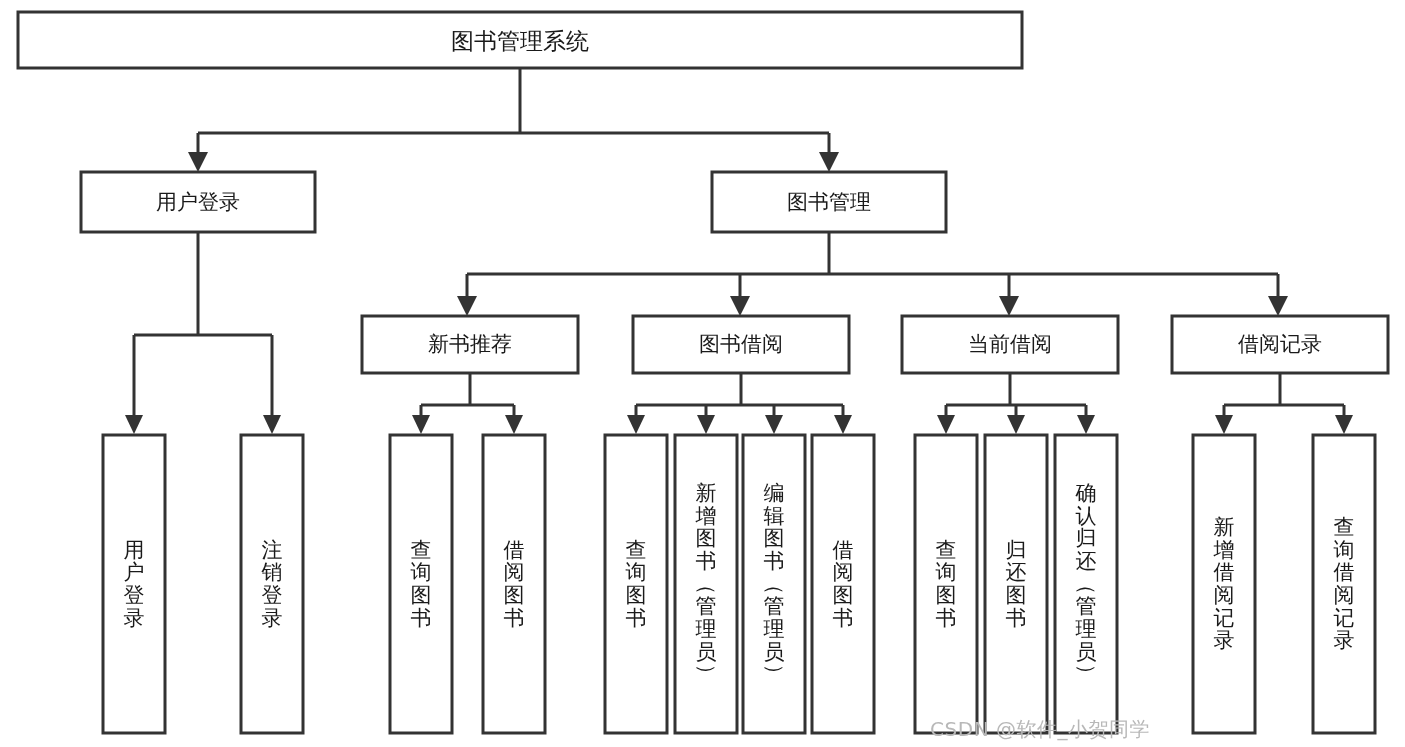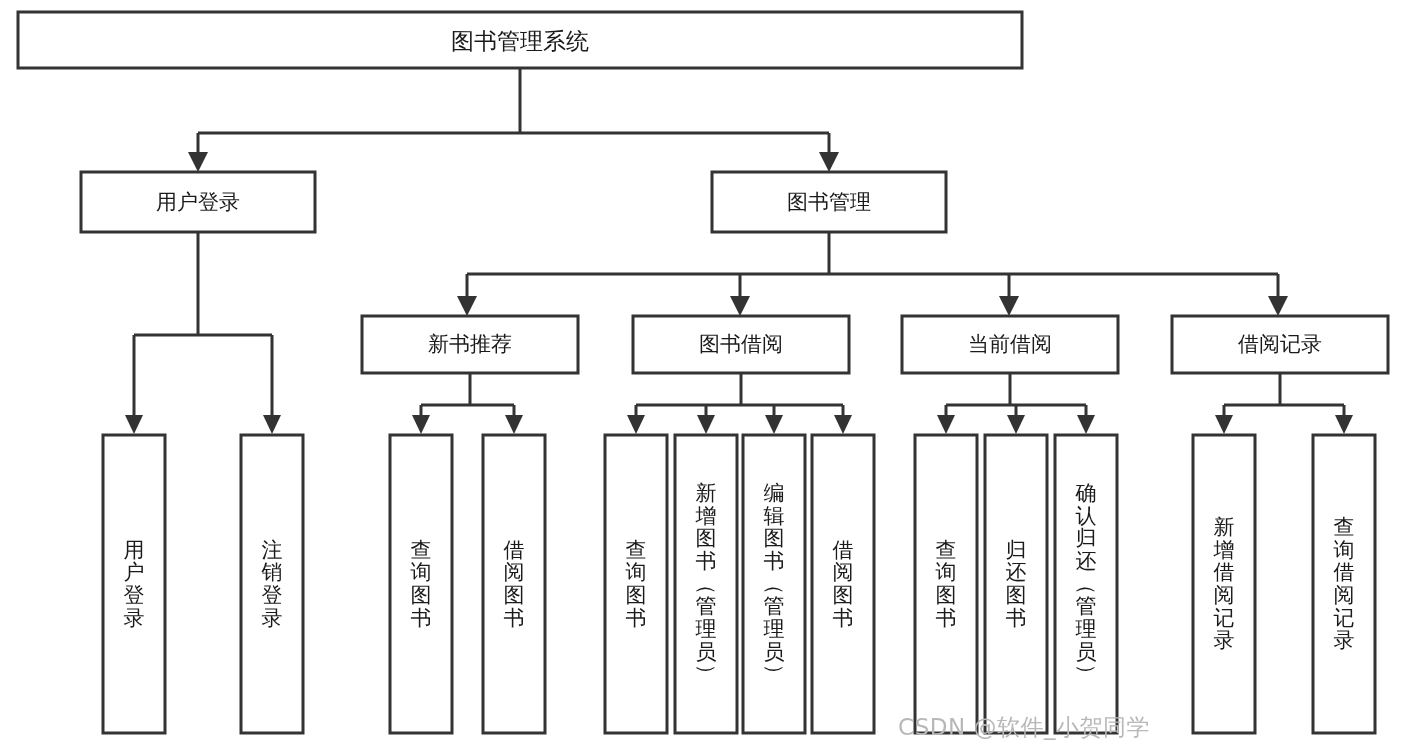--- a/index.html
+++ b/index.html
@@ -75,21 +75,21 @@
   .leaf-label-stack span.rot {
     display: block;
     transform: rotate(90deg);
     transform-origin: center center;
   }
   .watermark {
     position: absolute;
     right: 8px;
     bottom: 4px;
     font-family: "DejaVu Sans", "Liberation Sans", sans-serif;
-    font-size: 23px;
+    font-size: 20px;
     color: #b8b8b8;
     letter-spacing: 0.5px;
     white-space: nowrap;
     user-select: none;
   }
 </style>
 </head>
 <body>
 
 <div id="diagram-root">

